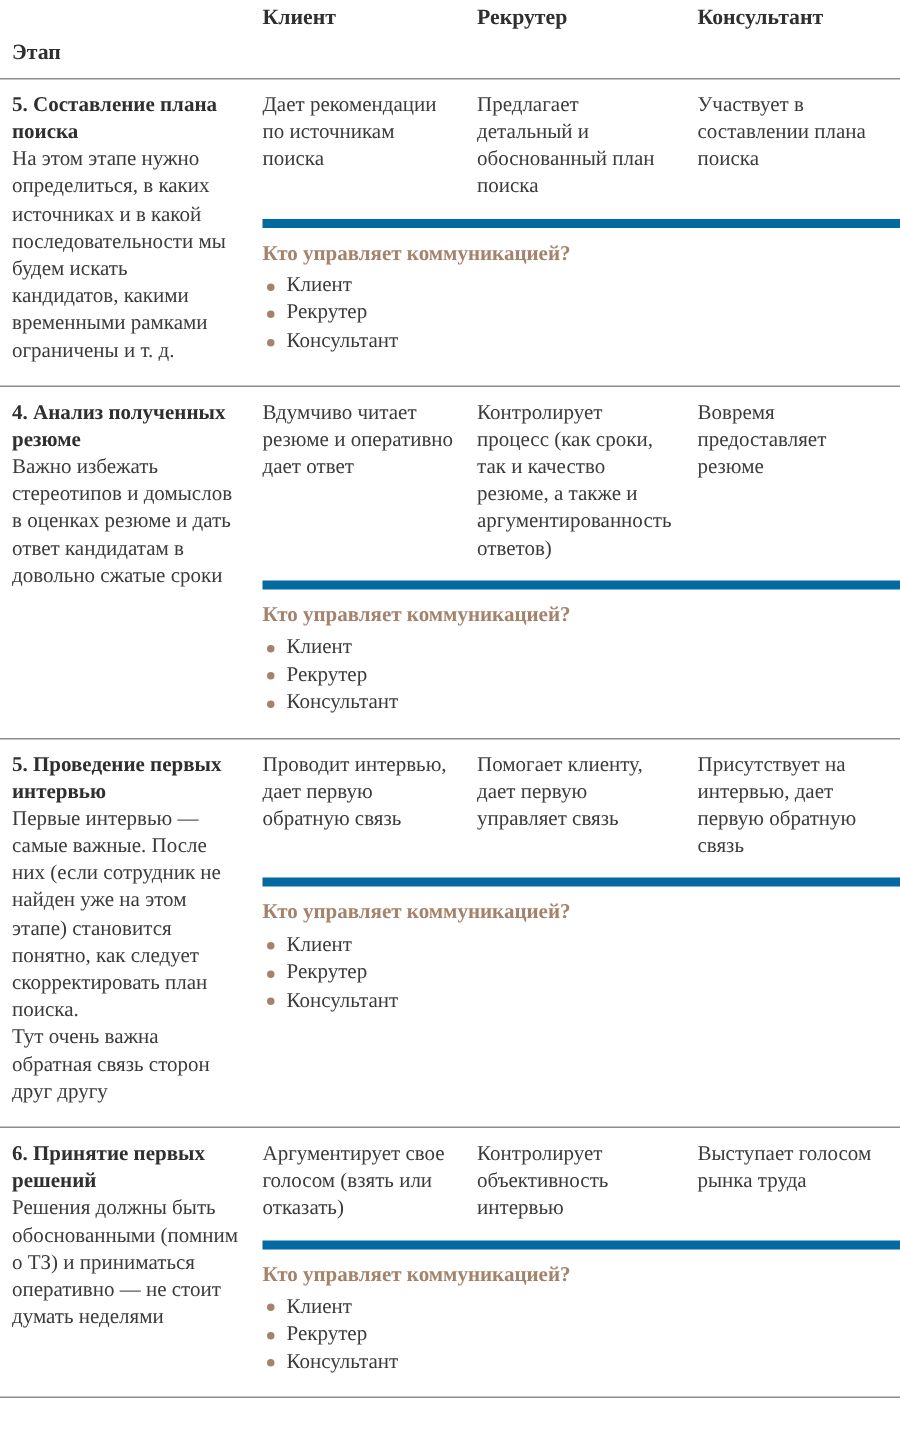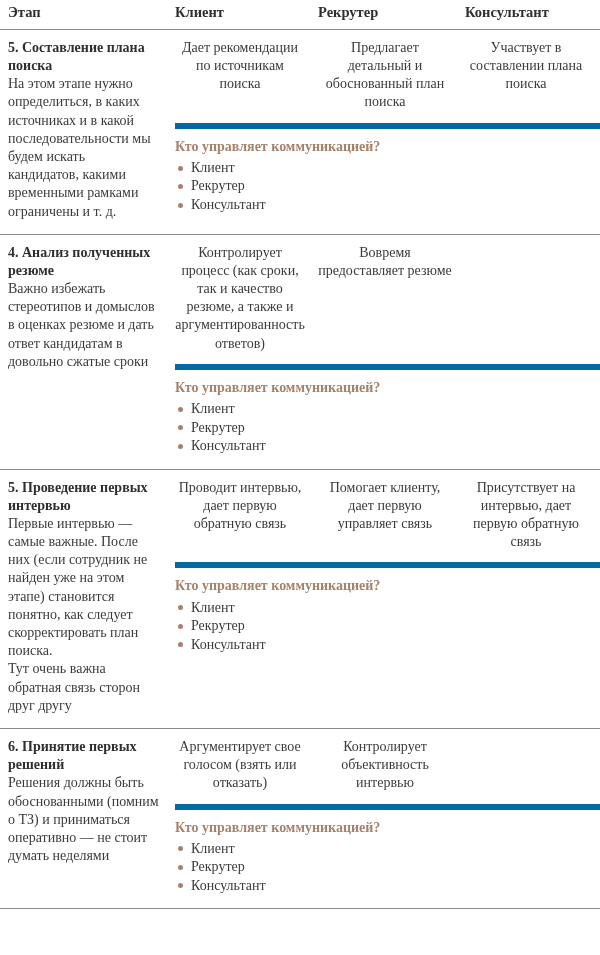--- a/index.html
+++ b/index.html
@@ -16,38 +16,38 @@
   .header-row {
     display: grid;
     grid-template-columns: 175px 143px 147px 135px;
     padding: 3px 0 7px;
     border-bottom: 1px solid #8c8c8c;
     font-weight: bold;
     font-size: 14.5px;
     color: #2f2f2f;
   }
   .header-row > div { padding-right: 10px; }
-  .header-row > div:first-child { padding-left: 8px; }
+  .header-row > div:first-child { padding-left: 8px; margin-top: 23px; }
 
   .row {
     display: grid;
     grid-template-columns: 175px 425px;
     border-bottom: 1px solid #8c8c8c;
     padding: 9px 0 13px;
   }
 
   .stage-cell { padding: 0 16px 0 8px; }
   .stage-title { font-weight: bold; color: #2f2f2f; }
   .stage-desc { white-space: pre-line; }
 
   .roles-top {
     display: grid;
     grid-template-columns: 143px 147px 135px;
   }
-  .role-cell { padding-right: 13px; text-align: center; }
+  .role-cell { padding-right: 13px; }
 
   .comm-block {
     margin-top: 11px;
     padding-top: 9px;
     border-top: 6px solid #0369a1;
   }
   .comm-title {
     color: var(--accent);
     font-weight: bold;
     margin-bottom: 3px;
@@ -110,20 +110,21 @@
     </div>
   </div>
 
   <div class="row">
     <div class="stage-cell">
       <div class="stage-title">4. Анализ полученных резюме</div>
       <div class="stage-desc">Важно избежать стереотипов и домыслов в оценках резюме и дать ответ кандидатам в довольно сжатые сроки</div>
     </div>
     <div class="roles-area">
       <div class="roles-top">
+        <div class="role-cell">Вдумчиво читает резюме и оперативно дает ответ</div>
         <div class="role-cell">Контролирует процесс (как сроки, так и качество резюме, а также и аргументированность ответов)</div>
         <div class="role-cell">Вовремя предоставляет резюме</div>
       </div>
       <div class="comm-block">
         <div class="comm-title">Кто управляет коммуникацией?</div>
         <ul class="comm-list">
           <li>
               <span class="bullet"></span>
               <span>Клиент</span>
             </li>
@@ -174,20 +175,21 @@
 
   <div class="row">
     <div class="stage-cell">
       <div class="stage-title">6. Принятие первых решений</div>
       <div class="stage-desc">Решения должны быть обоснованными (помним о ТЗ) и приниматься оперативно — не стоит думать неделями</div>
     </div>
     <div class="roles-area">
       <div class="roles-top">
         <div class="role-cell">Аргументирует свое голосом (взять или отказать)</div>
         <div class="role-cell">Контролирует объективность интервью</div>
+        <div class="role-cell">Выступает голосом рынка труда</div>
       </div>
       <div class="comm-block">
         <div class="comm-title">Кто управляет коммуникацией?</div>
         <ul class="comm-list">
           <li>
               <span class="bullet"></span>
               <span>Клиент</span>
             </li>
           <li>
               <span class="bullet"></span>

